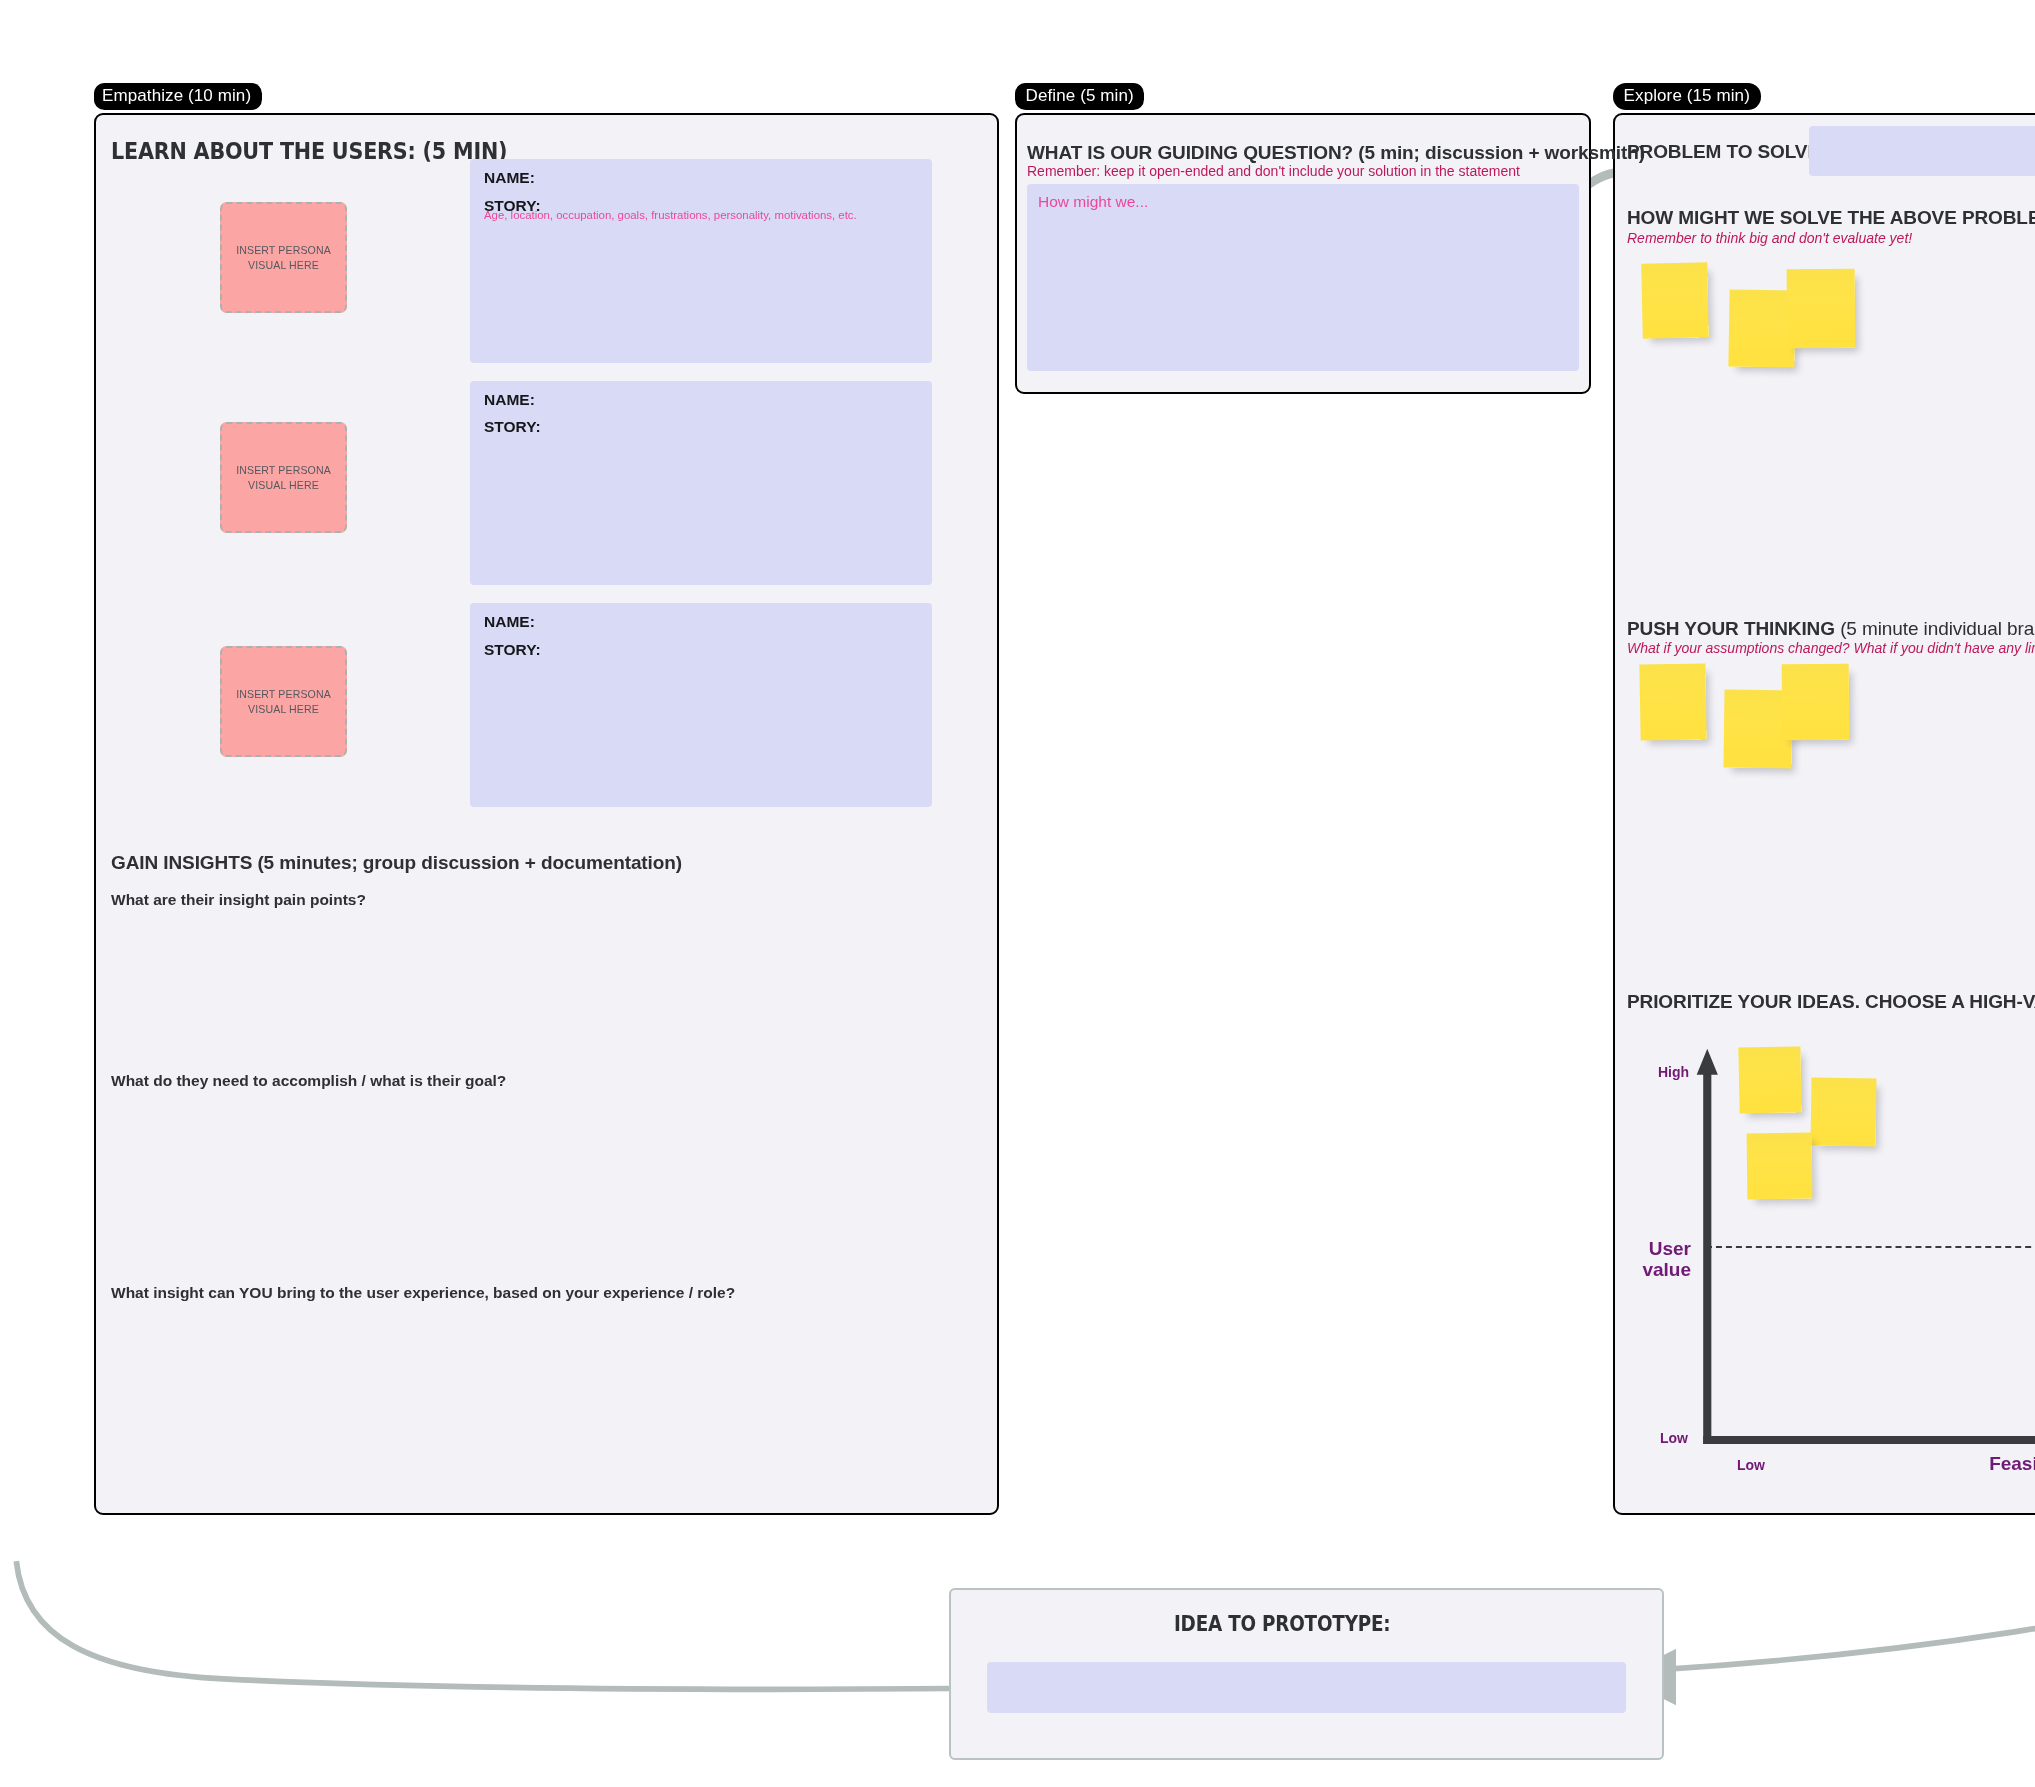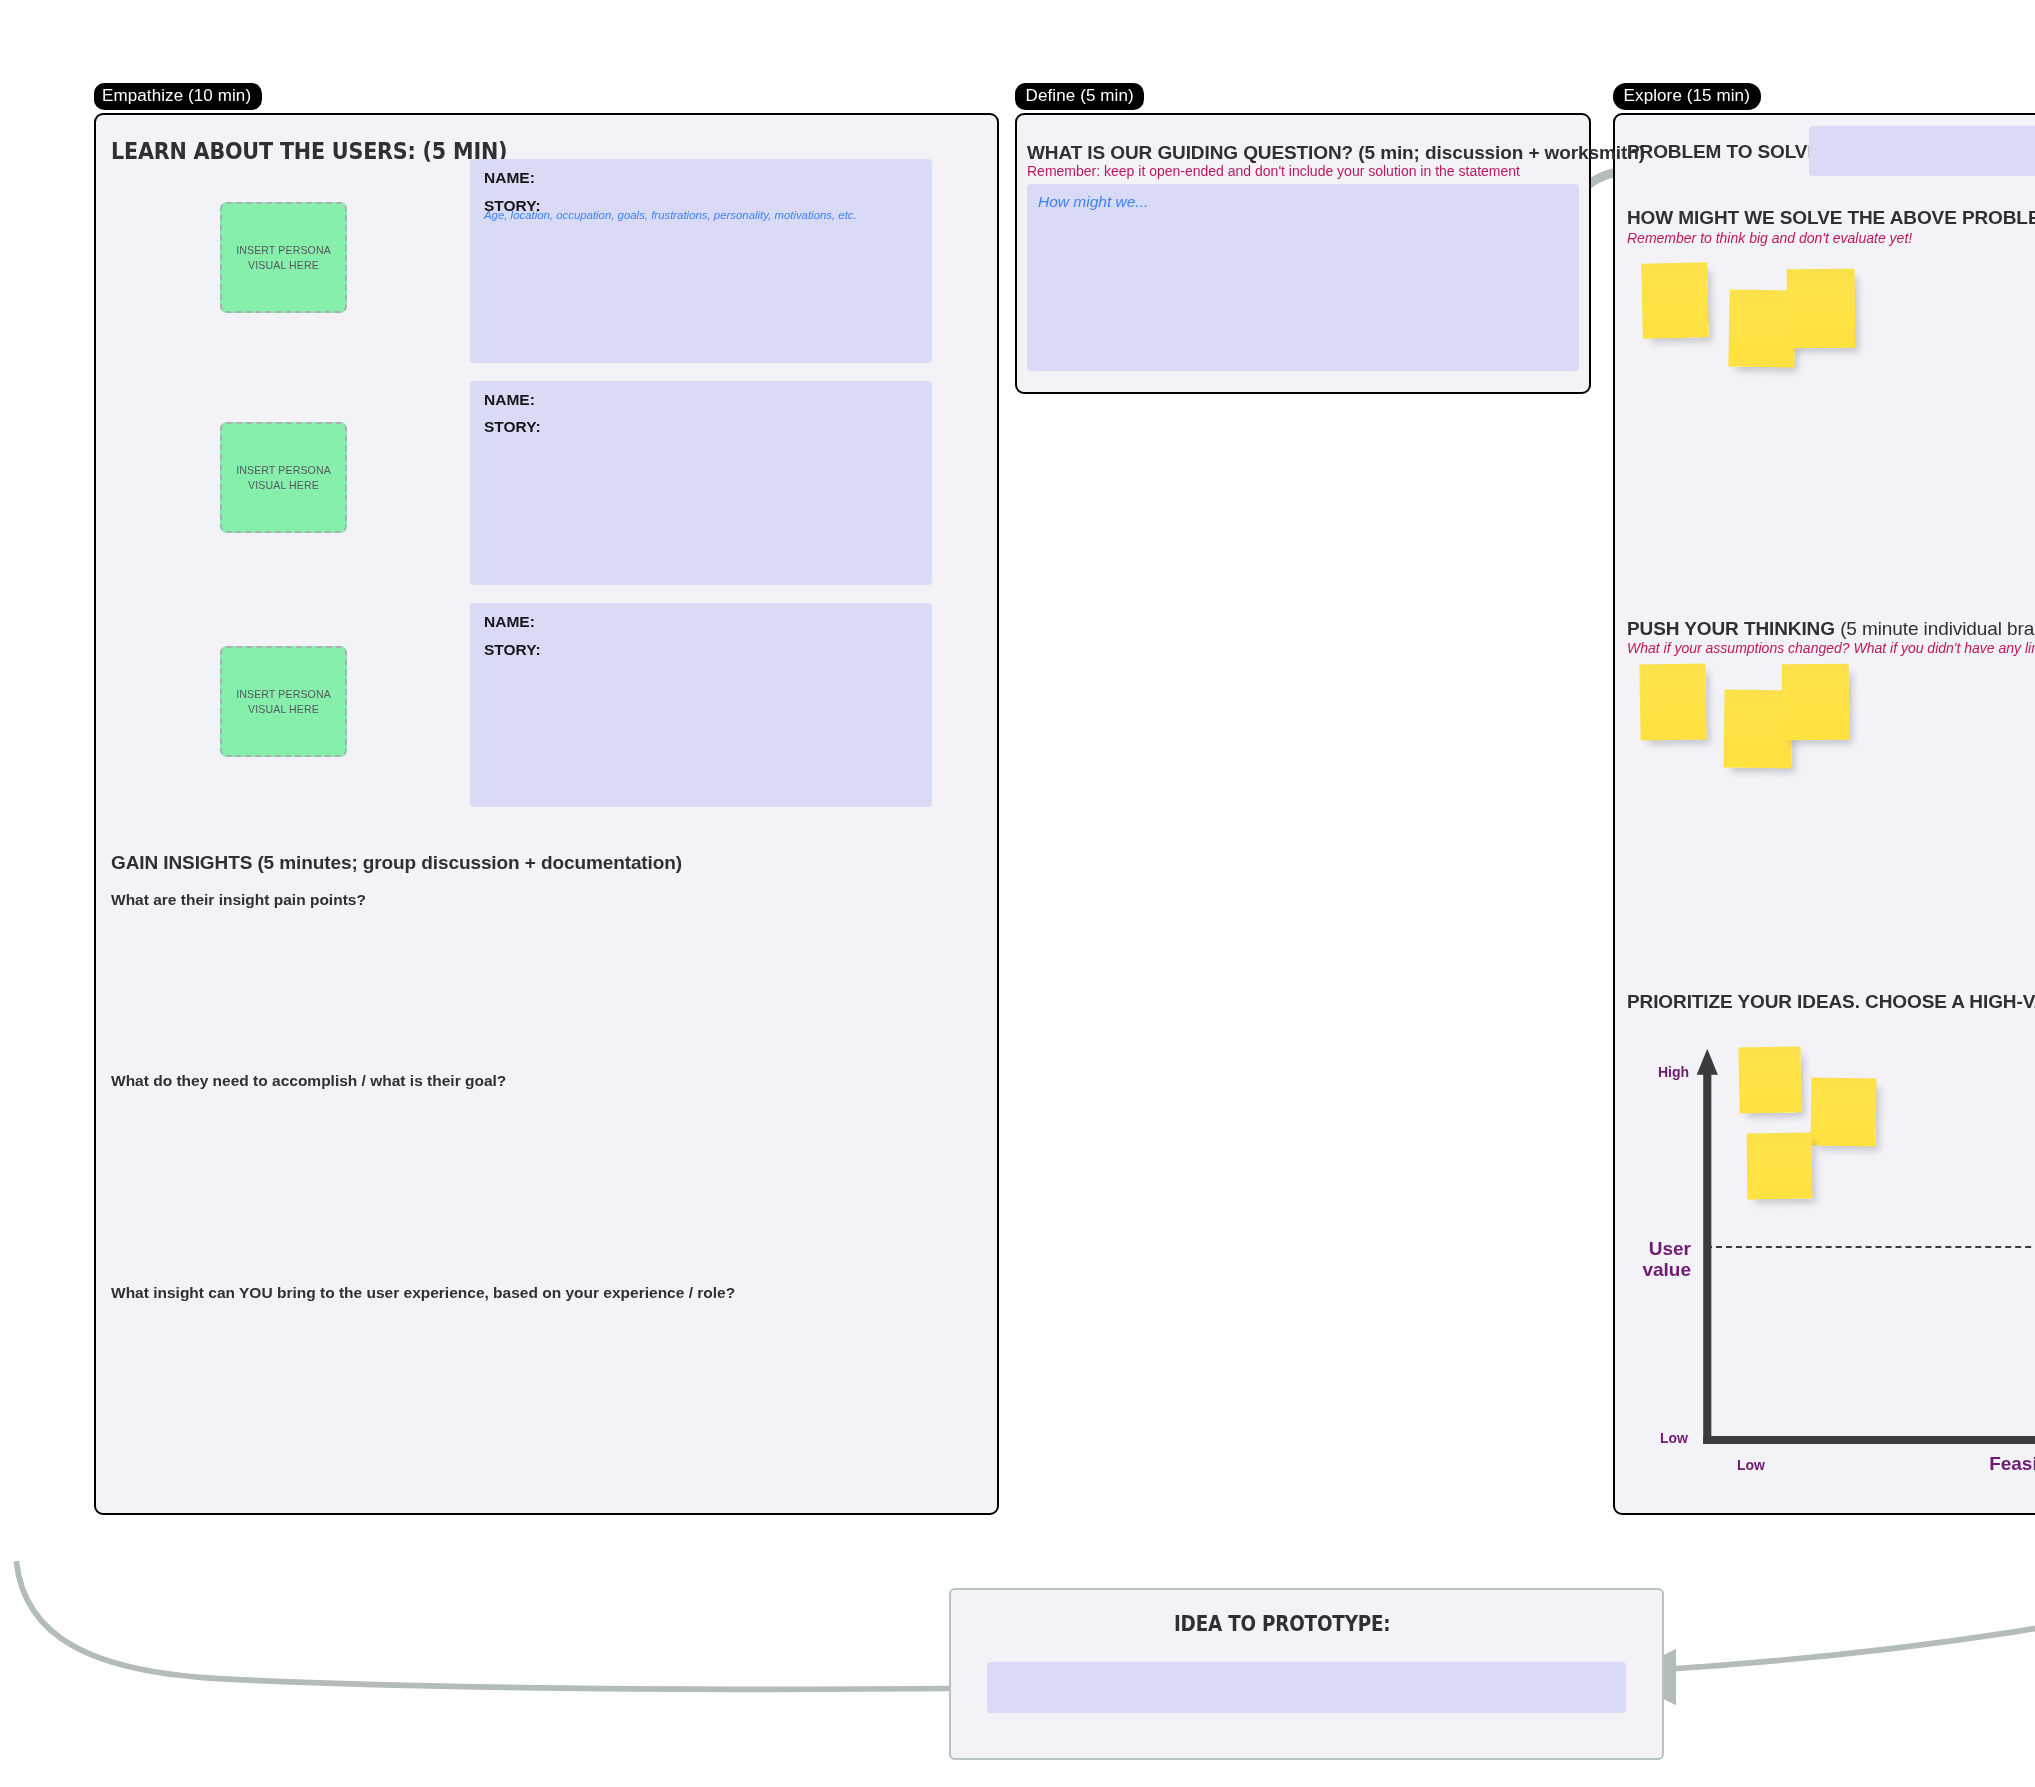--- a/index.html
+++ b/index.html
@@ -73,37 +73,36 @@
     white-space:nowrap;
   }
   .card-lab{
     font-weight:700;
     font-size:15.5px;
     color:#16171a;
     white-space:nowrap;
   }
   .card-hint{
     font-size:11.4px;
-    font-style:italic;
-    color:#3b82f6;
+    color:#ec4899;
     white-space:nowrap;
   }
 
   
   .lav{
     position:absolute;
     background:#d9daf5;
     border-radius:4.1px;
     z-index:5;
   }
 
   
   .ph{
     position:absolute;z-index:5;
-    background:#86efac;
+    background:#fca5a5;
     border:2px dashed #a8b2b2;
     border-radius:6.5px;
     display:flex;align-items:center;justify-content:center;
     text-align:center;
     box-sizing:border-box;
   }
   .ph span{
     font-size:10.6px;
     color:#55585e;
     line-height:1.35;

